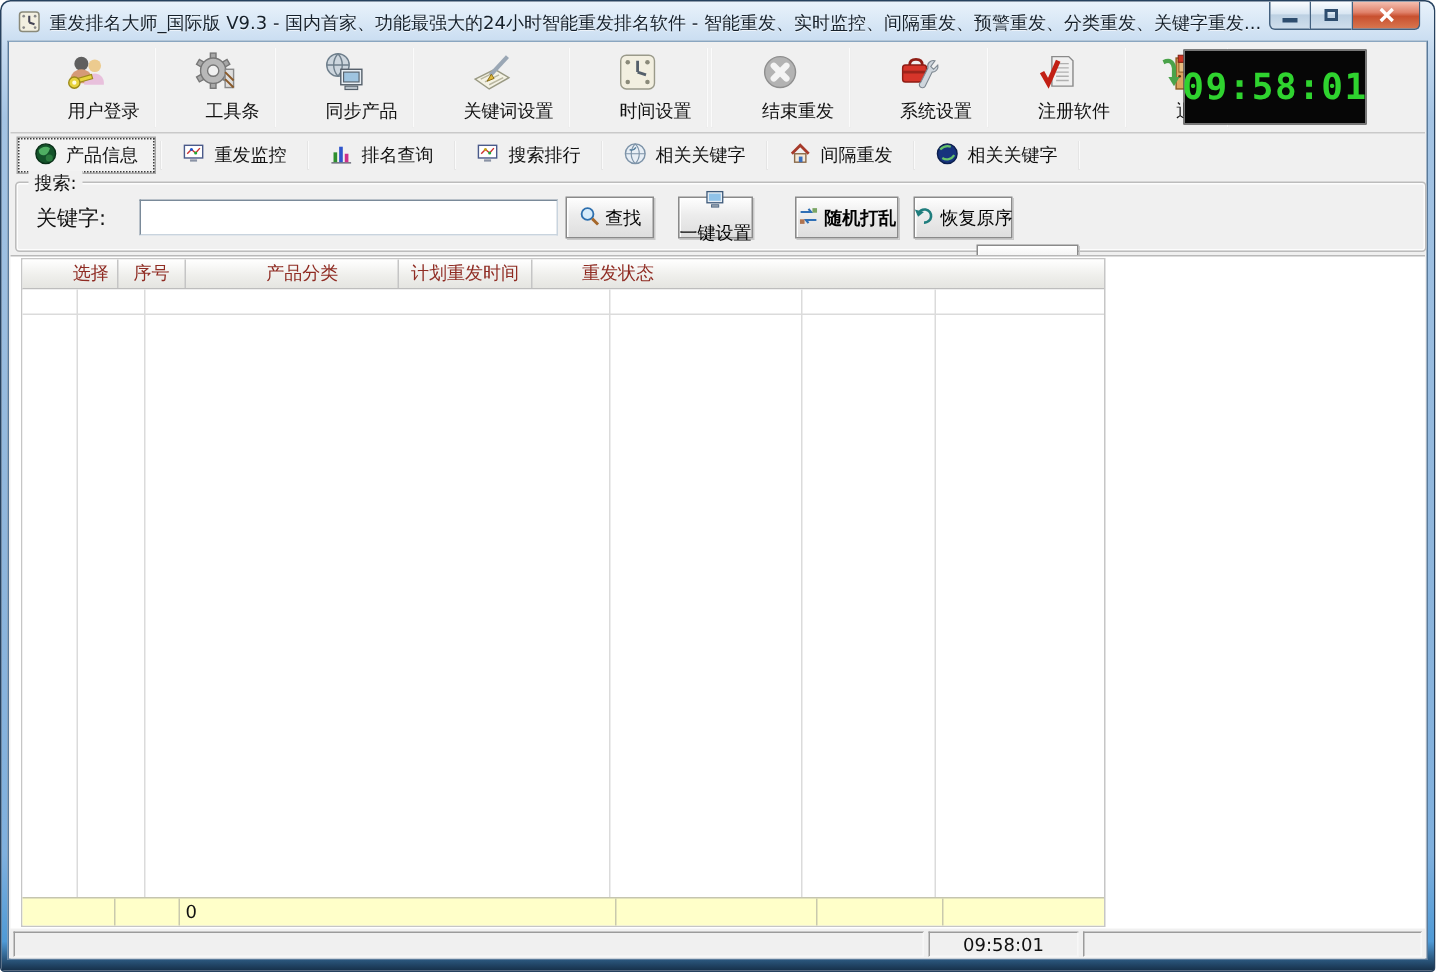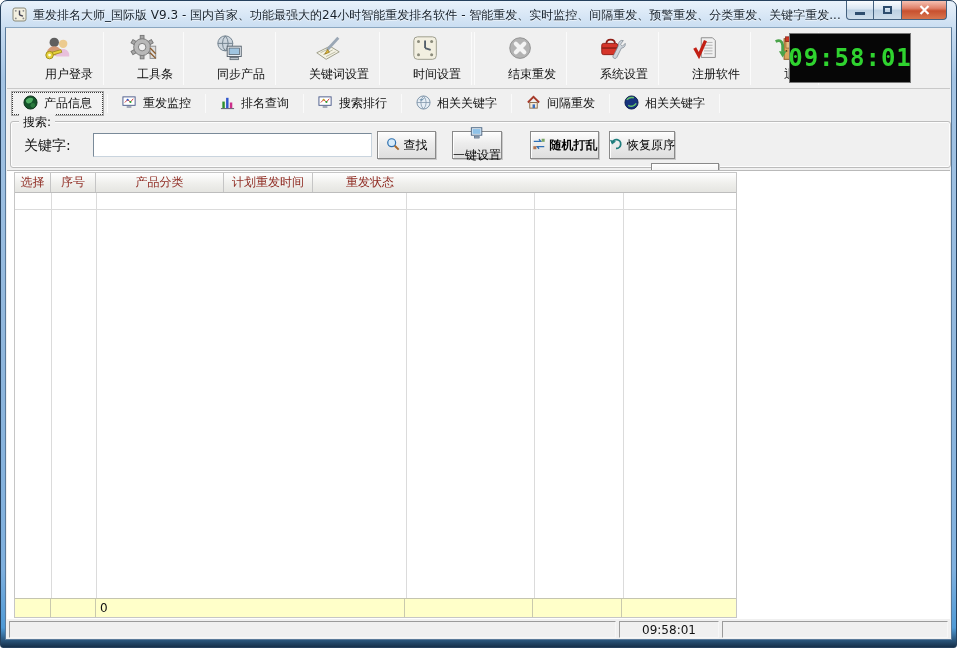--- a/index.html
+++ b/index.html
@@ -66,21 +66,21 @@
   
   .content{position:absolute;top:142px;left:1px;width:943px;height:449px;background:#fff;border-top:1px solid #b9b9b9;}
   .grid{position:absolute;left:7px;top:1px;width:723px;height:446px;border:1px solid #c6c6c6;display:flex;flex-direction:column;}
   .ghead{display:flex;height:20px;background:linear-gradient(#ffffff,#efefec 55%,#e5e5e1);border-bottom:1px solid #bdbdbd;}
   .ghead .cell{display:flex;align-items:center;justify-content:center;color:#8f2b22;border-right:1px solid #c5c5c5;height:100%;}
   .gbody{position:relative;flex:1;background:#fff;}
   .vline{position:absolute;top:0;bottom:0;width:1px;background:#dbdbdb;}
   .rowline{position:absolute;left:0;right:0;top:16px;height:1px;background:#dbdbdb;}
   .gfoot{display:flex;height:19px;background:#ffffc9;border-top:1px solid #c5c5b0;}
   .gfoot .cell{border-right:1px solid #c9c9ad;height:100%;display:flex;align-items:center;padding-left:4px;}
-  .c0{width:36px;}.c1{width:45px;}.c2{width:310px;}.c3{width:128px;}.c4{width:89px;}.c5{width:114px;border-right:none !important;}
+  .c0{width:36px;margin-left:28px;}.c1{width:45px;}.c2{width:310px;}.c3{width:128px;margin-left:14px;}.c4{width:89px;}.c5{width:114px;border-right:none !important;}
 
   
   .statusbar{position:absolute;left:1px;right:1px;top:592px;height:19px;background:#f0f0f0;display:flex;gap:3px;padding:1px 2px;}
   .sp{border:1px solid;border-color:#9b9b9b #f7f7f7 #f7f7f7 #9b9b9b;display:flex;align-items:center;justify-content:center;}
   .sp1{width:607px;}
   .sp2{width:100px;}
   .sp3{flex:1;}
 </style>
 </head>
 <body>

